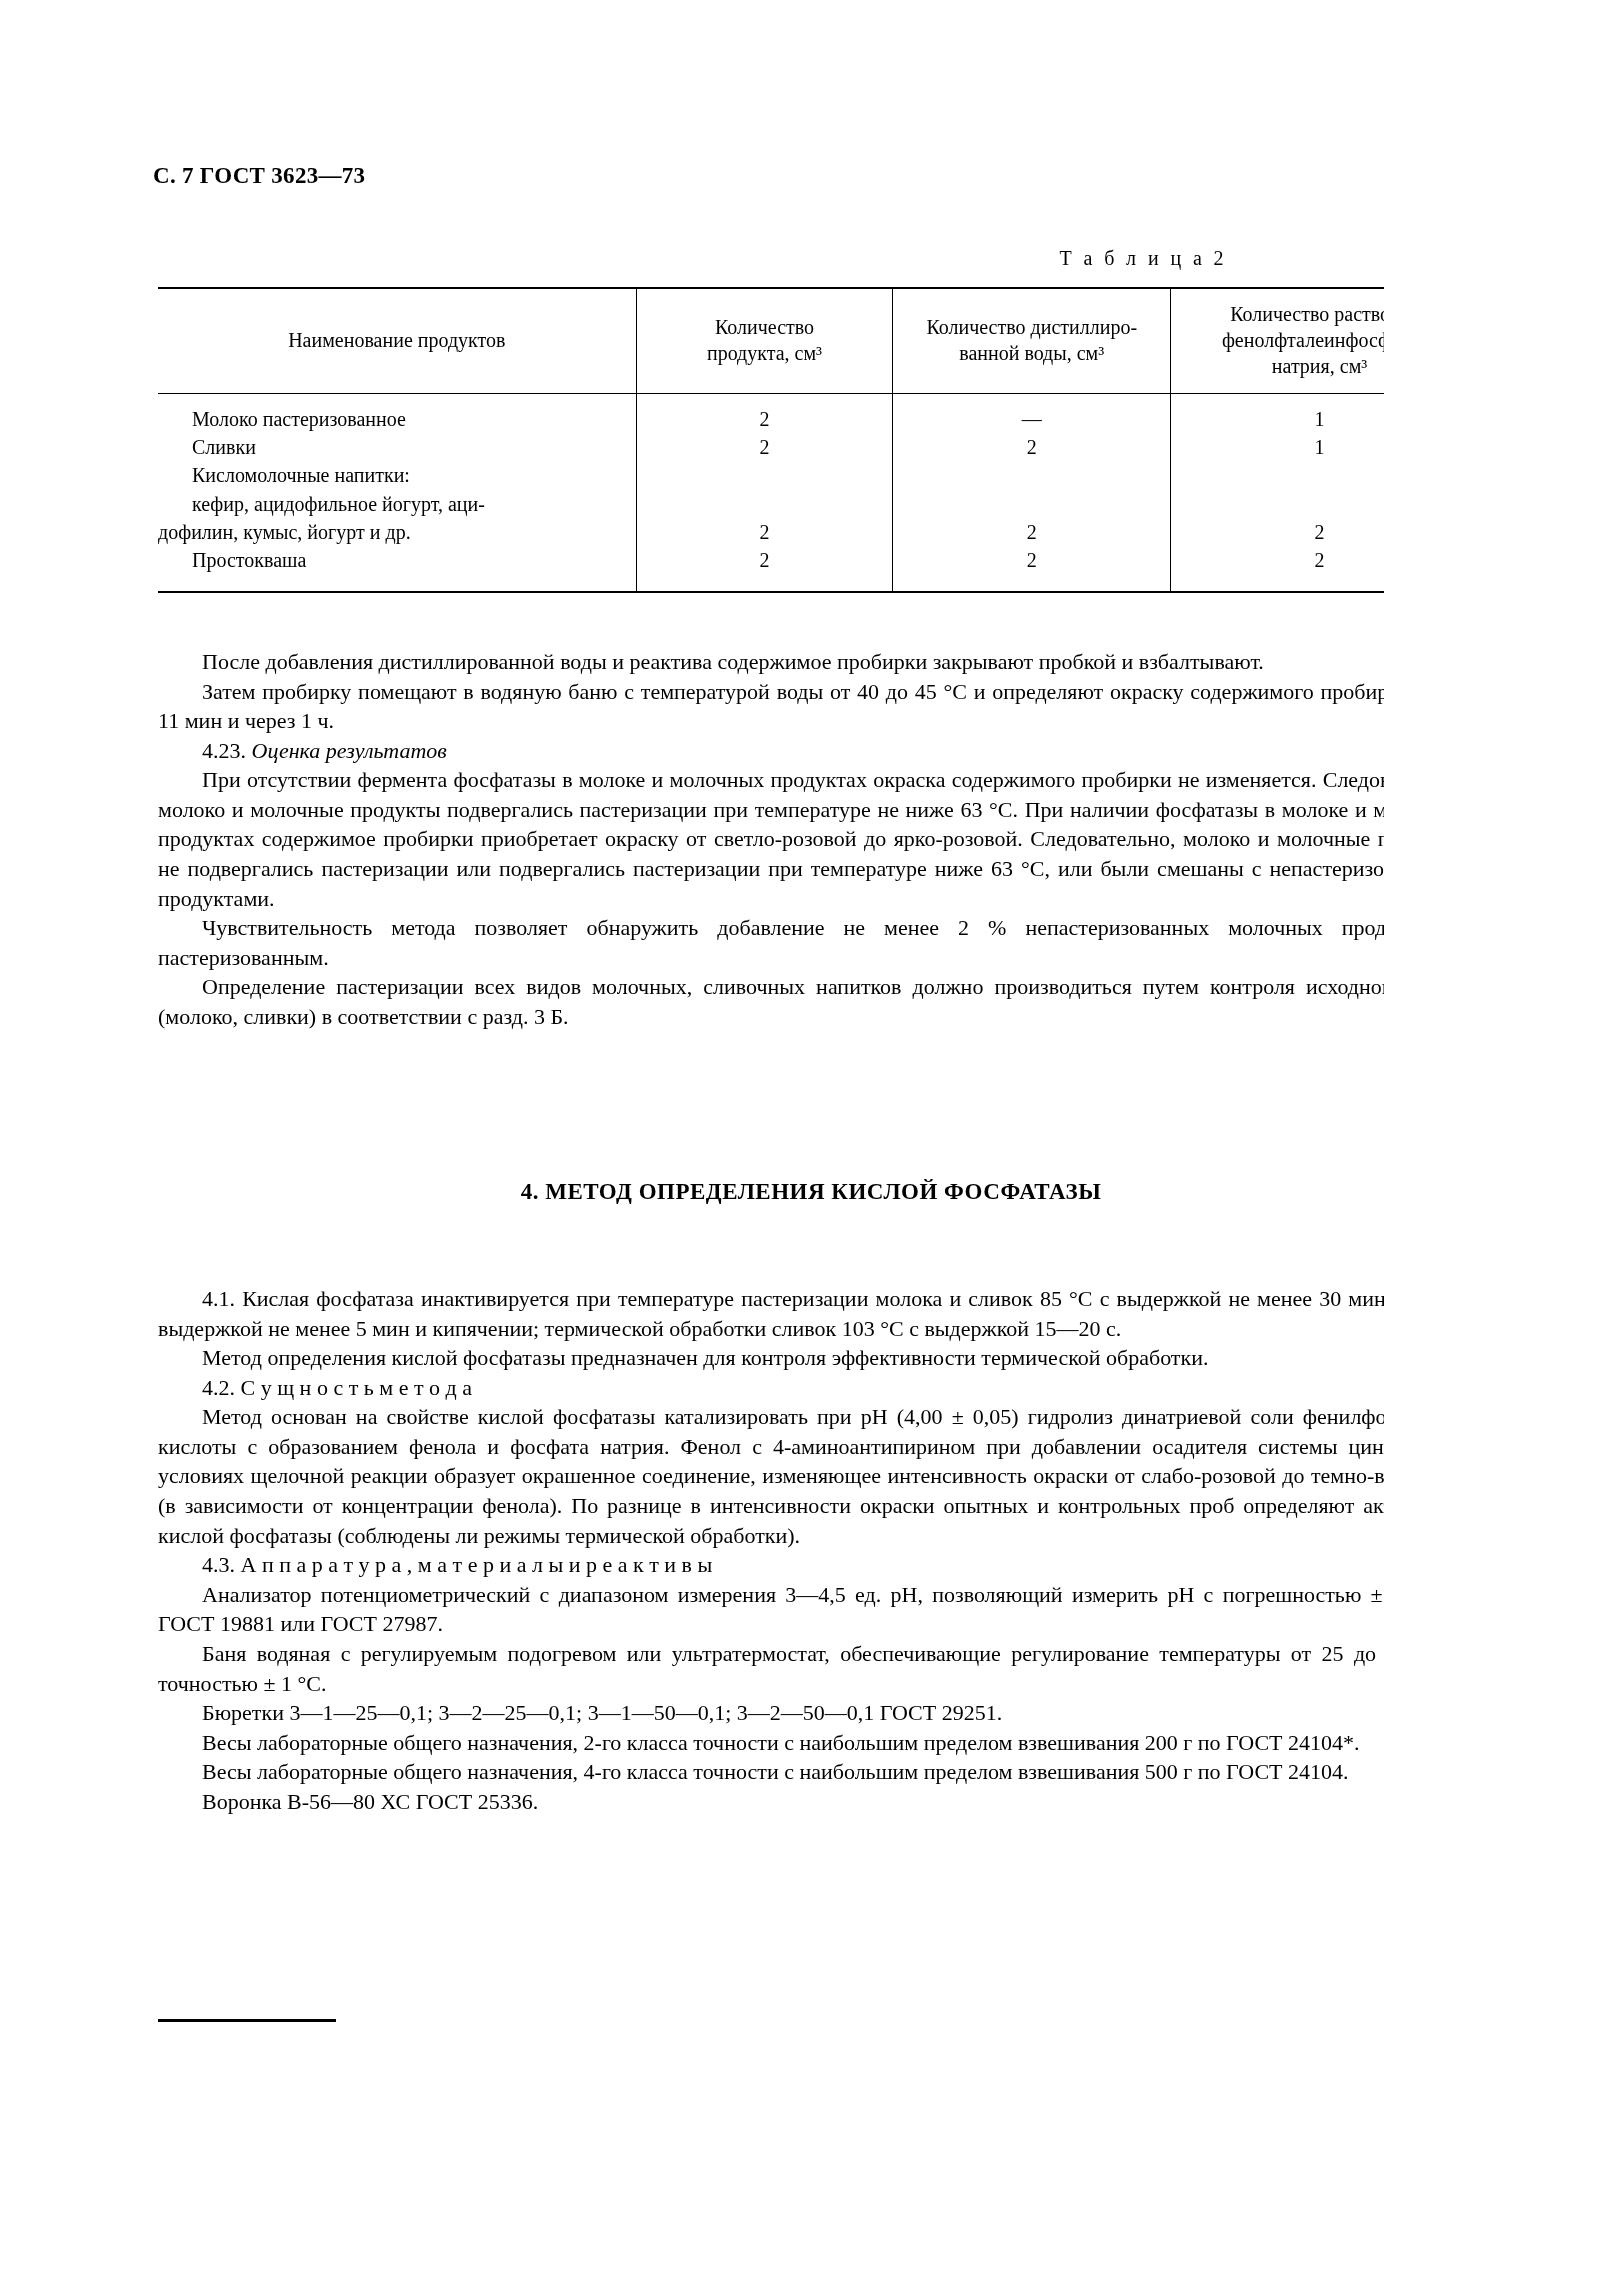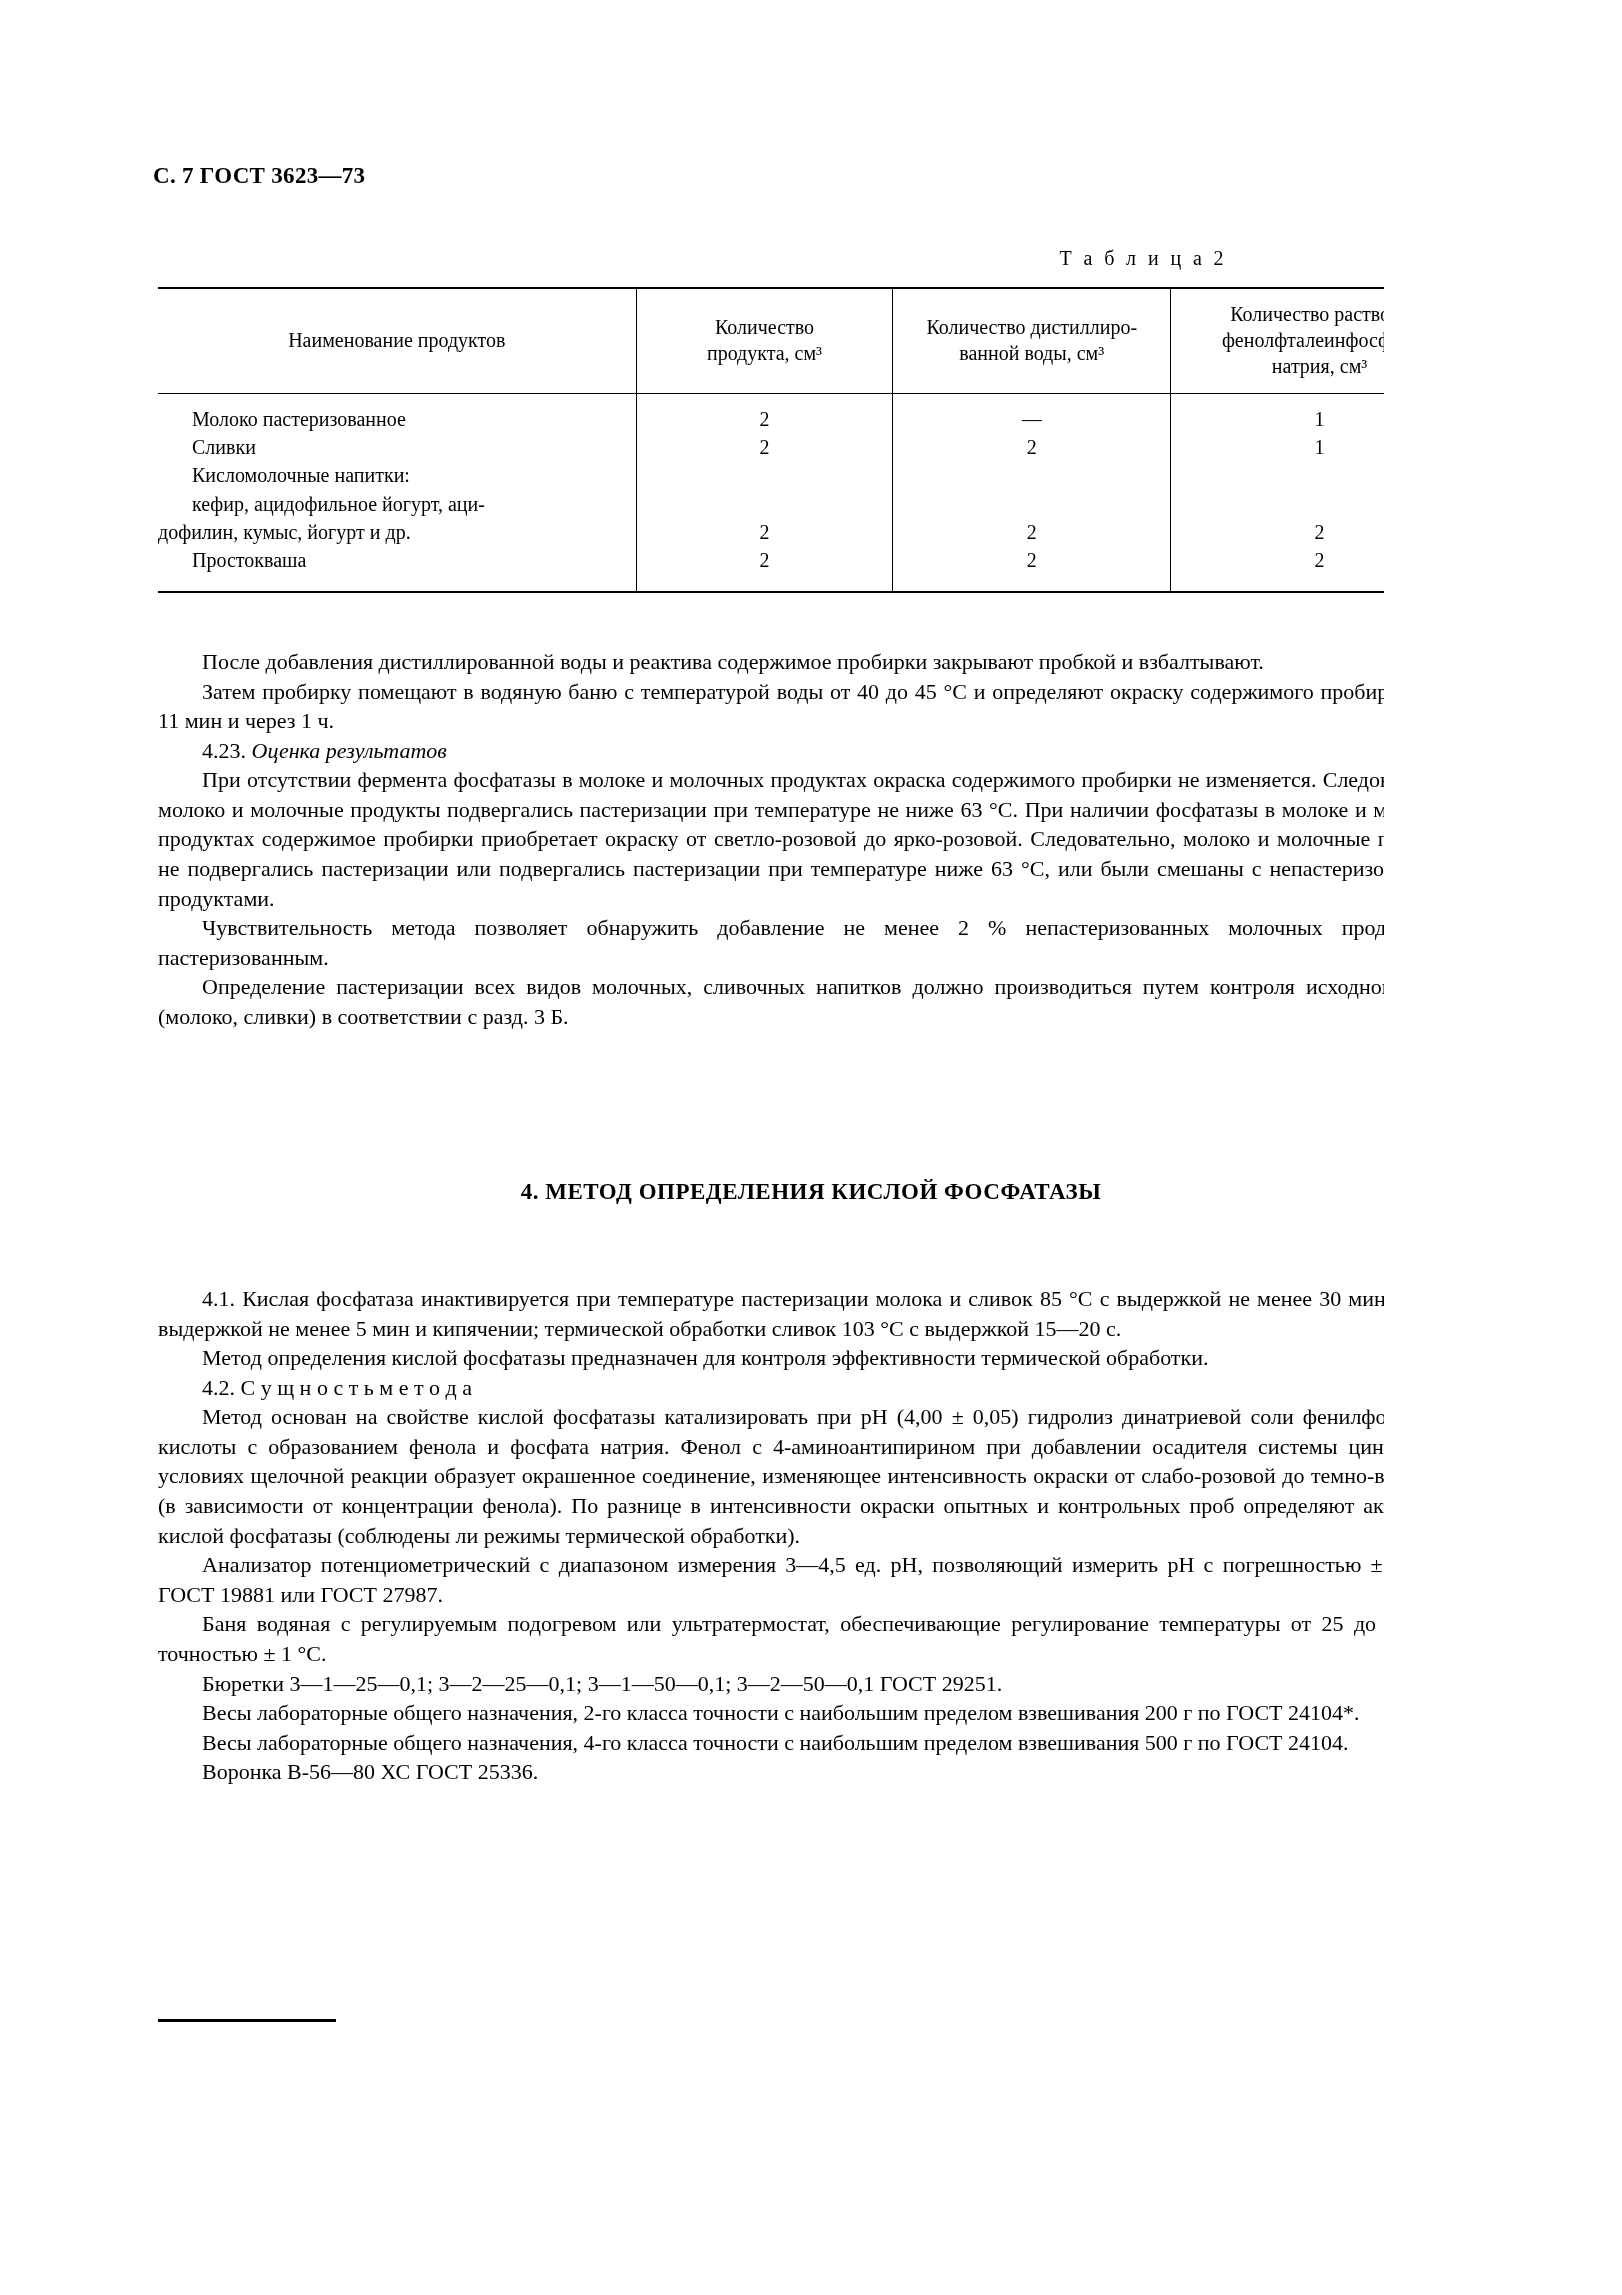--- a/index.html
+++ b/index.html
@@ -237,20 +237,24 @@
   <div class="section-heading" style="top: 1179px;">4. МЕТОД ОПРЕДЕЛЕНИЯ КИСЛОЙ ФОСФАТАЗЫ</div>
 
   <div class="body-block" style="top: 1252px; margin-top: 32px;">
     <p>4.1. Кислая фосфатаза инактивируется при температуре пастеризации молока и сливок 85 °С с выдержкой не менее 30 мин, 90 °С с выдержкой не менее 5 мин и кипячении; термической обработки сливок 103 °С с выдержкой 15—20 с.</p>
     <p>Метод определения кислой фосфатазы предназначен для контроля эффективности термической обработки.</p>
     <p>
       <span>4.2.</span>
       <span>С у щ н о с т ь   м е т о д а</span>
     </p>
     <p>Метод основан на свойстве кислой фосфатазы катализировать при рН (4,00 ± 0,05) гидролиз динатриевой соли фенилфосфорной кислоты с образованием фенола и фосфата натрия. Фенол с 4-аминоантипирином  при добавлении  осадителя системы цинк-медь в условиях щелочной реакции  образует  окрашенное  соединение,  изменяющее интенсивность окраски от слабо-розовой до темно-вишневой (в зависимости от концентрации фенола). По разнице в интенсивности окраски опытных и контрольных проб определяют активность кислой фосфатазы (соблюдены ли режимы термической обработки).</p>
+    <p>
+      <span>4.3.</span>
+      <span>А п п а р а т у р а ,   м а т е р и а л ы   и   р е а к т и в ы</span>
+    </p>
     <p>Анализатор потенциометрический с диапазоном  измерения 3—4,5 ед. рН, позволяющий измерить рН с погрешностью ± 0,05, по ГОСТ 19881 или ГОСТ 27987.</p>
     <p>Баня водяная с регулируемым подогревом или ультратермостат, обеспечивающие регулирование температуры от 25 до 50 °С,  с точностью ± 1 °С.</p>
     <p>Бюретки 3—1—25—0,1; 3—2—25—0,1; 3—1—50—0,1; 3—2—50—0,1 ГОСТ 29251.</p>
     <p>Весы лабораторные общего назначения, 2-го класса точности с наибольшим пределом взвешивания 200 г по ГОСТ  24104*.</p>
     <p>Весы лабораторные общего назначения, 4-го класса точности с наибольшим пределом взвешивания 500 г по ГОСТ  24104.</p>
     <p>Воронка В-56—80 ХС ГОСТ 25336.</p>
   </div>
 
   <div class="footnote-rule"></div>
 

